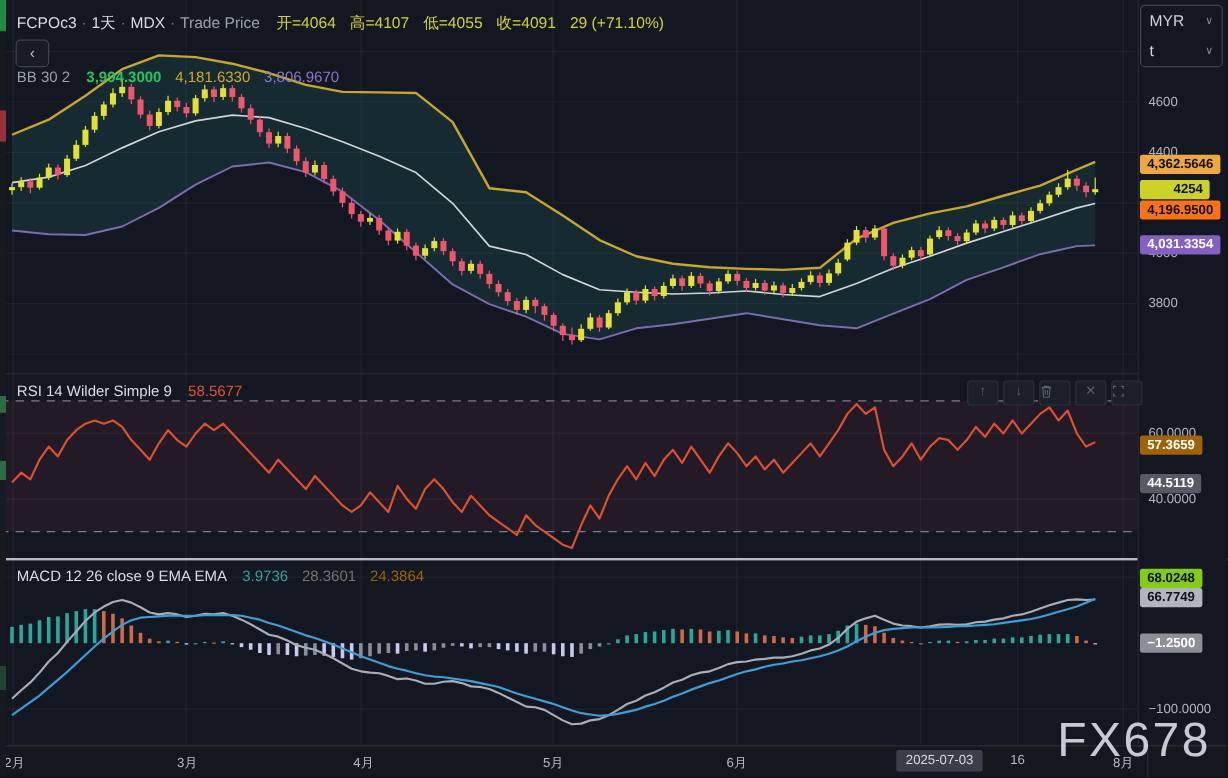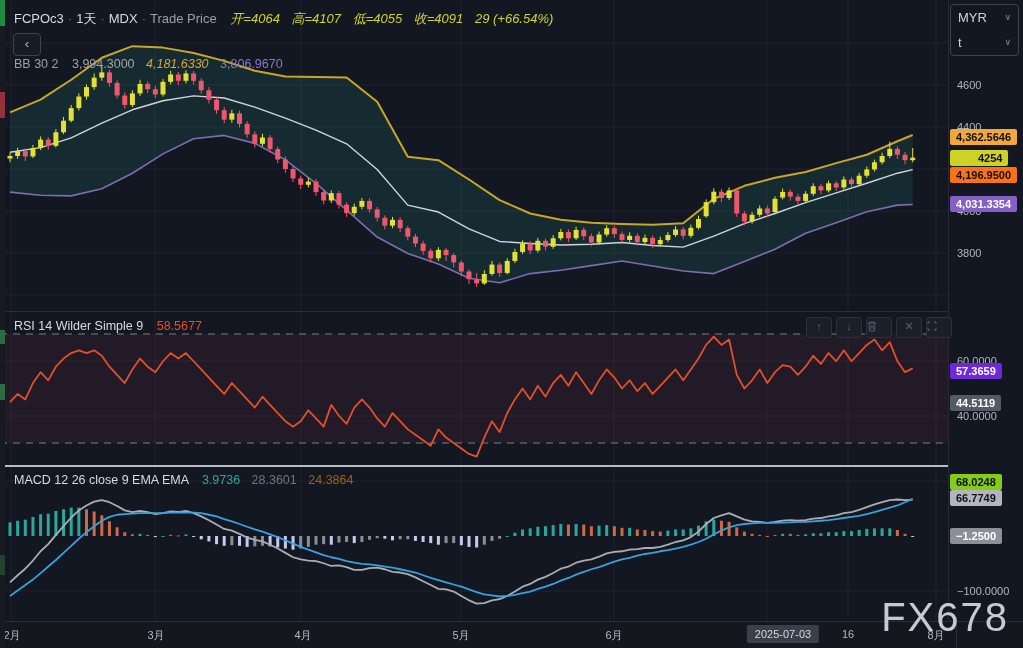--- a/index.html
+++ b/index.html
@@ -4,26 +4,26 @@
 <style>
   html,body{margin:0;padding:0;background:#0c0e13;}
   #app{position:relative;width:1023px;height:648px;background:#131722;overflow:hidden;
        font-family:"Liberation Sans",sans-serif;color:#d1d4dc;}
   .abs{position:absolute;}
   svg{display:block;}
   
   .pane-header{position:absolute;left:14px;font-size:13px;color:#d8dbe2;white-space:nowrap;z-index:30;}
   .pane-header .dim{color:#9aa0ab;}
   .pane-header .sep{color:#6f7480;padding:0 4px;}
-  .val-y{color:#cfd42a;font-style:italic;}
+  .val-y{color:#cfd42a;}
   .val-orange{color:#e8502a;}
   .val-teal{color:#2aa79b;}
   .val-gray{color:#737373;}
   .val-blue{color:#a16207;}
-  .val-white{color:#a3a3a3;font-weight:normal;}
+  .val-white{color:#22c55e;font-weight:bold;}
   .val-purple{color:#8a79c9;}
   
   .back-btn{position:absolute;left:13px;top:33px;width:26px;height:21px;border:1px solid #3e434f;
     border-radius:4px;color:#b9bdc6;font-size:13px;line-height:20px;text-align:center;cursor:pointer;
     background:#171b24;z-index:30;}
   
   #right-axis{position:absolute;left:948px;top:0;width:75px;height:620px;background:#131722;
     border-left:1px solid #262b36;z-index:20;}
   .tick{position:absolute;left:8px;font-size:11px;color:#b2b5be;transform:translateY(-50%);white-space:nowrap;}
   .badge{position:absolute;left:1px;font-size:11px;font-weight:bold;padding:2px 6px;border-radius:2px;
@@ -460,21 +460,21 @@
     <div style="top:311px;height:1px;background:#2a2e39;"></div>
     <div style="top:465px;height:2px;background:#b9bcc4;"></div>
   </div>
 
   <div class="pane-header" style="top:10px;">
     <span>FCPOc3</span><span class="sep">·</span><span>1天</span><span class="sep">·</span><span>MDX</span><span class="sep">·</span><span class="dim">Trade Price</span>
     <span class="val-y" style="padding-left:10px;">开=4064</span>
     <span class="val-y" style="padding-left:8px;">高=4107</span>
     <span class="val-y" style="padding-left:8px;">低=4055</span>
     <span class="val-y" style="padding-left:8px;">收=4091</span>
-    <span class="val-y" style="padding-left:8px;">29 (+66.54%)</span>
+    <span class="val-y" style="padding-left:8px;">29 (+71.10%)</span>
   </div>
 
   <div class="back-btn">‹</div>
 
   <div class="pane-header" style="top:57px;font-size:12.5px;">
     <span class="dim">BB 30 2</span>
     <span class="val-white" style="padding-left:10px;">3,994.3000</span>
     <span class="val-y" style="padding-left:8px;color:#d4a92c;">4,181.6330</span>
     <span class="val-purple" style="padding-left:8px;">3,806.9670</span>
   </div>
@@ -512,21 +512,21 @@
       <div class="tick" style="top: 127px;">4400</div>
       <div class="tick" style="top: 211px;">4000</div>
       <div class="tick" style="top: 253px;">3800</div>
       <div class="tick" style="top: 361px;">60.0000</div>
       <div class="tick" style="top: 416px;">40.0000</div>
       <div class="tick" style="top: 591px;">−100.0000</div>
       <div class="badge" style="top: 137px; background: rgb(240, 167, 61); color: rgb(14, 16, 21);">4,362.5646</div>
       <div class="badge" style="top: 158px; background: rgb(204, 210, 38); color: rgb(14, 16, 21); padding-left: 28px;">4254</div>
       <div class="badge" style="top: 175px; background: #f97316; color: rgb(14, 16, 21);">4,196.9500</div>
       <div class="badge" style="top: 204px; background: rgb(132, 96, 196); color: rgb(255, 255, 255);">4,031.3354</div>
-      <div class="badge" style="top: 371px; background: #6d28d9; color: rgb(255, 255, 255);">57.3659</div>
+      <div class="badge" style="top: 371px; background: #a16207; color: rgb(255, 255, 255);">57.3659</div>
       <div class="badge" style="top: 403px; background: rgb(85, 90, 100); color: rgb(255, 255, 255);">44.5119</div>
       <div class="badge" style="top: 482px; background: #84cc16; color: rgb(14, 16, 21);">68.0248</div>
       <div class="badge" style="top: 498px; background: rgb(178, 181, 190); color: rgb(14, 16, 21);">66.7749</div>
       <div class="badge" style="top: 536px; background: rgb(140, 143, 151); color: rgb(255, 255, 255);">−1.2500</div>
     </div>
 
   <div id="cur-box">
     <div class="cur-row">
       <span>MYR</span>
       <span class="caret">∨</span>

